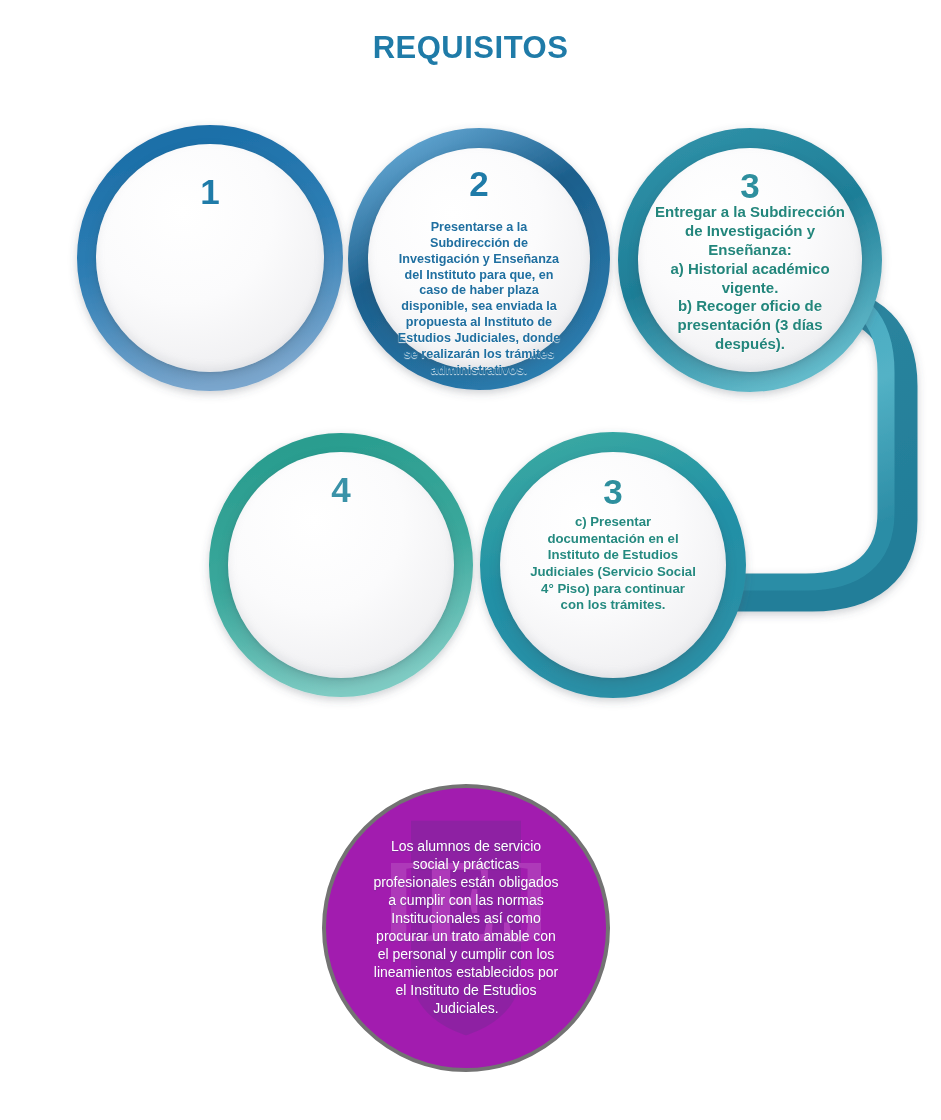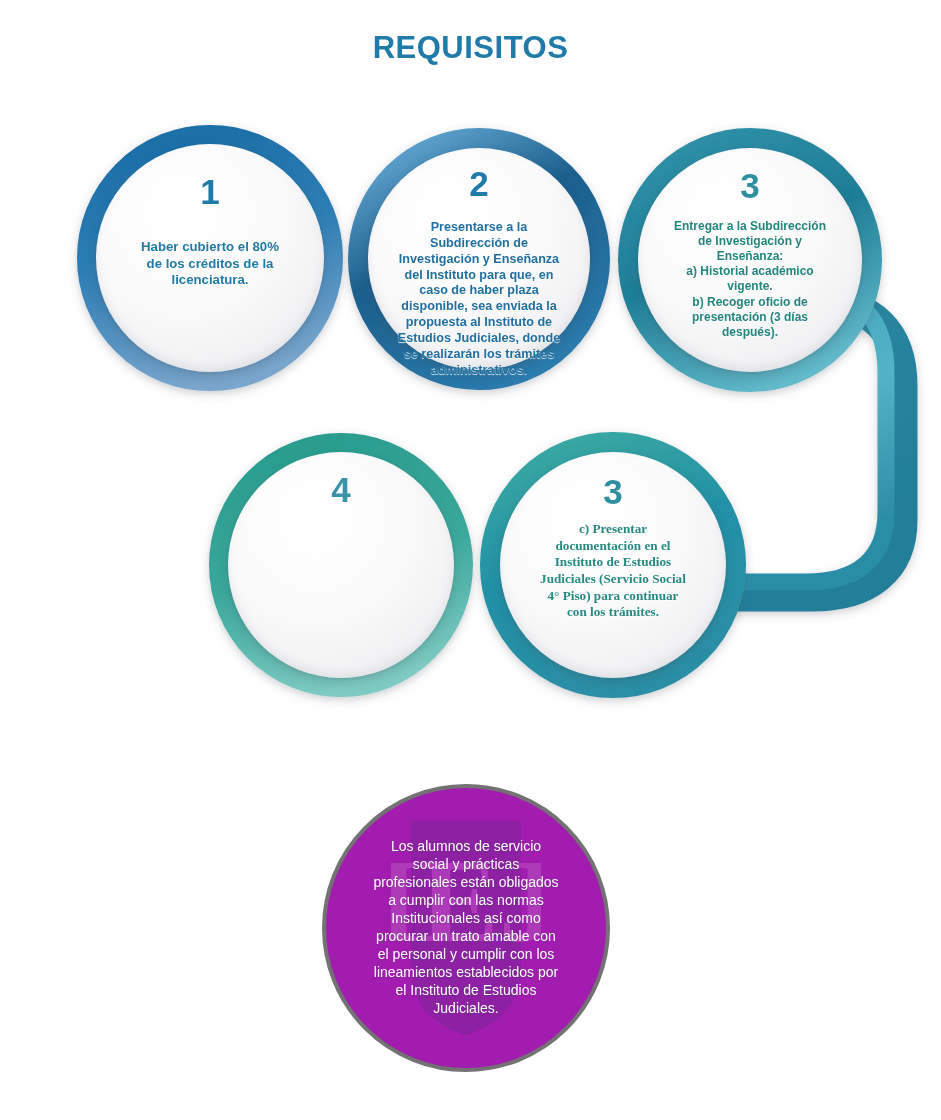--- a/index.html
+++ b/index.html
@@ -80,31 +80,31 @@
   #bubble-1 .body { color: #1F7BA8; margin-top: 30px; }
 
   
   #bubble-2 { left: 368px; top: 148px; width: 222px; height: 222px; padding: 14px 16px 0 16px; }
   #bubble-2 .num  { color: #1F7BA8; margin-top: 4px; }
   #bubble-2 .body { color: #1F6FA0; margin-top: 19px; font-size: 12.6px; }
 
   
   #bubble-3 { left: 638px; top: 148px; width: 224px; height: 224px; padding: 14px 12px 0 12px; }
   #bubble-3 .num  { color: #2E8F9E; margin-top: 6px; }
-  #bubble-3 .body { color: #23867C; margin-top: 16px; font-size: 12px; }
+  #bubble-3 .body { color: #23867C; margin-top: 0; font-size: 15px; }
 
   
   #bubble-4 { left: 228px; top: 452px; width: 226px; height: 226px; padding: 14px 10px 0 10px; }
   #bubble-4 .num  { color: #3A92A8; margin-top: 6px; }
   #bubble-4 .body { color: #3A92A8; margin-top: 8px; font-size: 12.9px; }
 
   
   #bubble-5 { left: 500px; top: 452px; width: 226px; height: 226px; padding: 14px 12px 0 12px; }
   #bubble-5 .num  { color: #2E8F9E; margin-top: 8px; }
-  #bubble-5 .body { color: #258A80; margin-top: 12px; font-size: 13.2px; font-family: Liberation Serif, serif; }
+  #bubble-5 .body { color: #258A80; margin-top: 5px; font-size: 13.2px; }
 
   
   #note-circle {
     position: absolute;
     left: 322px;
     top: 784px;
     width: 288px;
     height: 288px;
     border-radius: 50%;
     background: #a21caf;
@@ -204,23 +204,20 @@
 
     <circle cx="750" cy="260" r="119" fill="none" stroke="url(#g3)" stroke-width="26" filter="url(#softshadow)"></circle>
 
     <circle cx="341" cy="565" r="119" fill="none" stroke="url(#g4)" stroke-width="26" filter="url(#softshadow)"></circle>
 
     <circle cx="613" cy="565" r="120" fill="none" stroke="url(#g5)" stroke-width="26" filter="url(#softshadow)"></circle>
   </svg>
 
   <div class="bubble" id="bubble-1">
     <div class="num">1</div>
-    <div class="body">Haber cubierto el 80%
-de los créditos de la
-licenciatura.</div>
   </div>
 
   <div class="bubble" id="bubble-2">
     <div class="num">2</div>
     <div class="body">Presentarse a la
 Subdirección de
 Investigación y Enseñanza
 del Instituto para que, en
 caso de haber plaza
 disponible, sea enviada la

